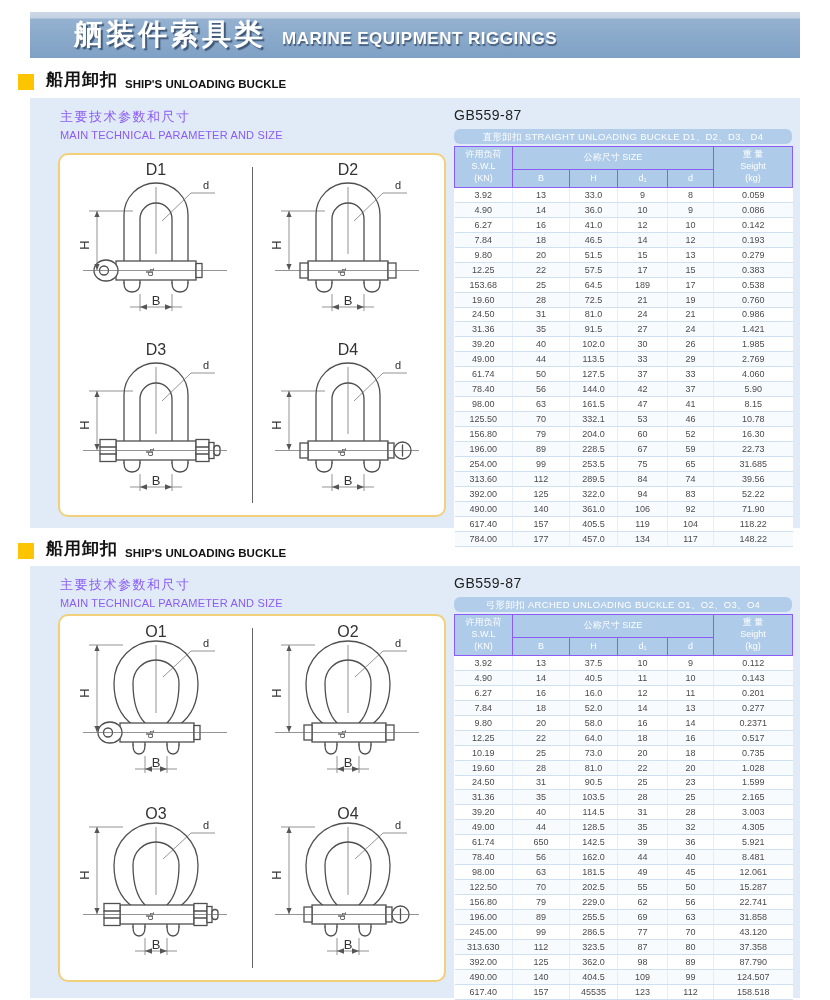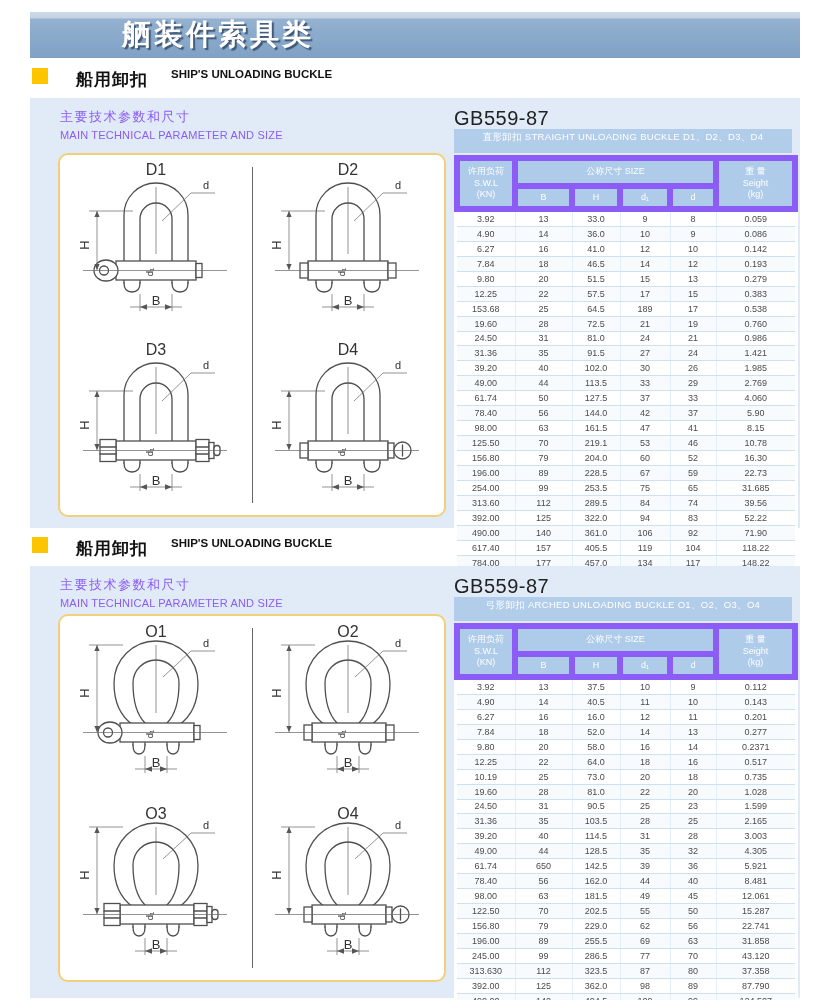--- a/index.html
+++ b/index.html
@@ -9,62 +9,61 @@
   }
   
   .banner{
     position:absolute;left:30px;top:12px;width:770px;height:46px;box-sizing:border-box;
     background:linear-gradient(180deg,#cdd9e7 0px,#c4d2e3 6px,#94b1d0 7px,#7fa1c5 100%);
     display:flex;align-items:center;padding-left:44px;
   }
   .banner .zh{
     font-size:29px;font-weight:bold;color:#ffffff;letter-spacing:3px;
     text-shadow:2px 2px 1px rgba(52,74,104,.85);
-    margin-left:48px;
   }
   .banner .en{
     font-size:17px;font-weight:bold;color:#ffffff;margin-left:16px;letter-spacing:.5px;
     text-shadow:1px 2px 1px rgba(52,74,104,.8);margin-top:8px;
   }
   
-  .sec-header{position:absolute;left:32px;display:flex;gap:16px;}
+  .sec-header{position:absolute;left:18px;display:flex;align-items:flex-end;}
   #sec1-header{top:68px;} #sec2-header{top:537px;}
   .bullet{width:16px;height:16px;background:#fdc500;margin-right:12px;margin-bottom:1px;}
   .sec-zh{font-size:17px;font-weight:bold;color:#121212;letter-spacing:1px;}
   .sec-en{font-size:11.5px;font-weight:bold;color:#121212;margin-left:7px;margin-bottom:1px;}
   
   .panel{position:absolute;left:30px;width:770px;background:#e0ebf7;}
   #panel1{top:98px;height:430px;}
   #panel2{top:566px;height:432px;}
   .param{position:absolute;left:30px;top:10px;color:#8b5cf6;}
   .param .zh{font-size:13px;letter-spacing:1.5px;}
   .param .en{font-size:11px;margin-top:3px;letter-spacing:.2px;}
-  .gb{position:absolute;left:424px;top:9px;font-size:20px;color:#222;letter-spacing:.5px;}
+  .gb{position:absolute;left:424px;top:9px;font-size:14px;color:#222;letter-spacing:.5px;}
   
   .diagram-box{
     position:absolute;left:28px;width:388px;background:#ffffff;
     border:2px solid #f2cf7b;border-radius:10px;box-sizing:border-box;
   }
   #panel1 .diagram-box{top:55px;height:364px;}
   #panel2 .diagram-box{top:48px;height:368px;}
   .diagram-grid{position:relative;width:100%;height:100%;display:grid;
     grid-template-columns:1fr 1fr;grid-template-rows:1fr 1fr;}
   .divider-v{position:absolute;left:50%;top:12px;bottom:12px;width:1px;background:#666;}
   .dcell{display:flex;align-items:center;justify-content:center;overflow:hidden;}
   .dcell svg{display:block;}
   
   .table-wrap{position:absolute;left:424px;top:31px;width:338px;}
   .tbl-title{
-    height:24px;line-height:15px;background:#b2cdea;color:#ffffff;font-size:9.5px;
-    text-align:center;margin-bottom:2px;letter-spacing:.3px;white-space:nowrap;overflow:hidden;
+    height:15px;line-height:15px;background:#b2cdea;color:#ffffff;font-size:9.5px;
+    text-align:center;margin-bottom:2px;letter-spacing:.3px;white-space:nowrap;overflow:hidden;border-radius:6px;
   }
   table.tbl{border-collapse:collapse;table-layout:fixed;width:338px;background:#fff;}
   table.tbl th{
     background:#aecbe9;color:#ffffff;font-weight:normal;font-size:9px;
-    border:6px solid #8b5cf6;white-space:pre-line;line-height:1.3;padding:1px 0;
+    border:1px solid #8b5cf6;white-space:pre-line;line-height:1.3;padding:1px 0;
     text-align:center;
   }
   table.tbl thead tr.r1 th{height:20px;}
   table.tbl thead tr.r2 th{height:15px;}
   table.tbl td{
     height:13.95px;padding:0;text-align:center;font-size:9px;color:#4b4b4b;
     border-bottom:1px solid #cfe0f1;border-left:1px solid #e4eef8;background:#ffffff;
     white-space:nowrap;overflow:hidden;
   }
   table.tbl td:first-child{border-left:none;text-align:center;}
@@ -77,20 +76,21 @@
   .lbl{fill:#333;font-size:16px;font-family:"Liberation Sans",sans-serif;}
   .dimtxt{fill:#333;font-size:13px;font-family:"Liberation Sans",sans-serif;}
   .dtxt{fill:#333;font-size:11px;font-family:"Liberation Sans",sans-serif;}
   .d1txt{fill:#333;font-size:9.5px;font-family:"Liberation Sans",sans-serif;}
 </style>
 </head>
 <body>
 
 <div class="banner">
   <span class="zh">舾装件索具类</span>
+  <span class="en">MARINE EQUIPMENT RIGGINGS</span>
 </div>
 
 <div class="sec-header" id="sec1-header">
   <span class="bullet"></span>
   <span class="sec-zh">船用卸扣</span>
   <span class="sec-en">SHIP'S UNLOADING BUCKLE</span>
 </div>
 
 <div class="panel" id="panel1">
   <div class="param">
@@ -366,21 +366,21 @@
             <td>98.00</td>
             <td>63</td>
             <td>161.5</td>
             <td>47</td>
             <td>41</td>
             <td>8.15</td>
           </tr>
           <tr>
             <td>125.50</td>
             <td>70</td>
-            <td>219.1</td>
+            <td>332.1</td>
             <td>53</td>
             <td>46</td>
             <td>10.78</td>
           </tr>
           <tr>
             <td>156.80</td>
             <td>79</td>
             <td>204.0</td>
             <td>60</td>
             <td>52</td>

